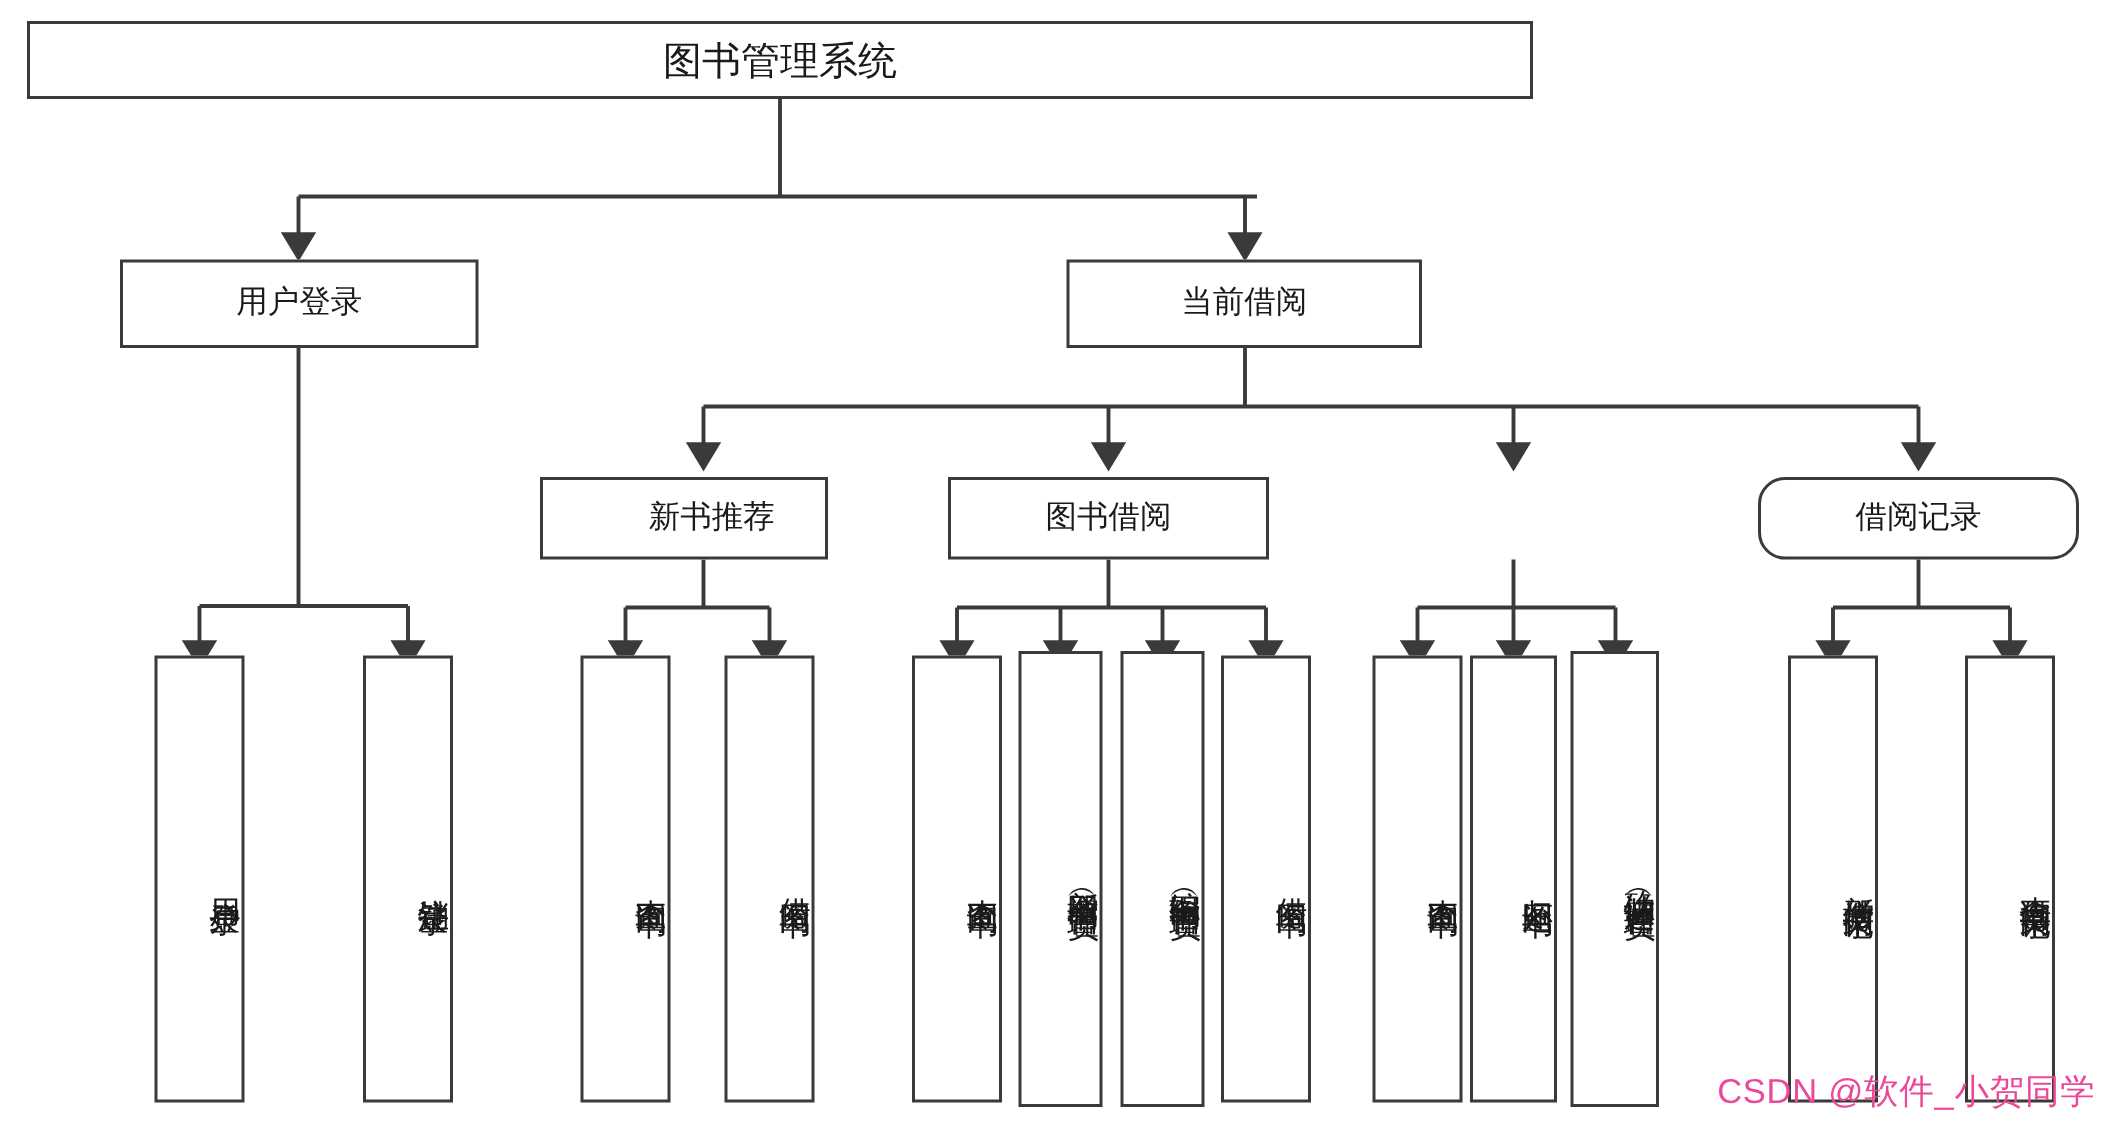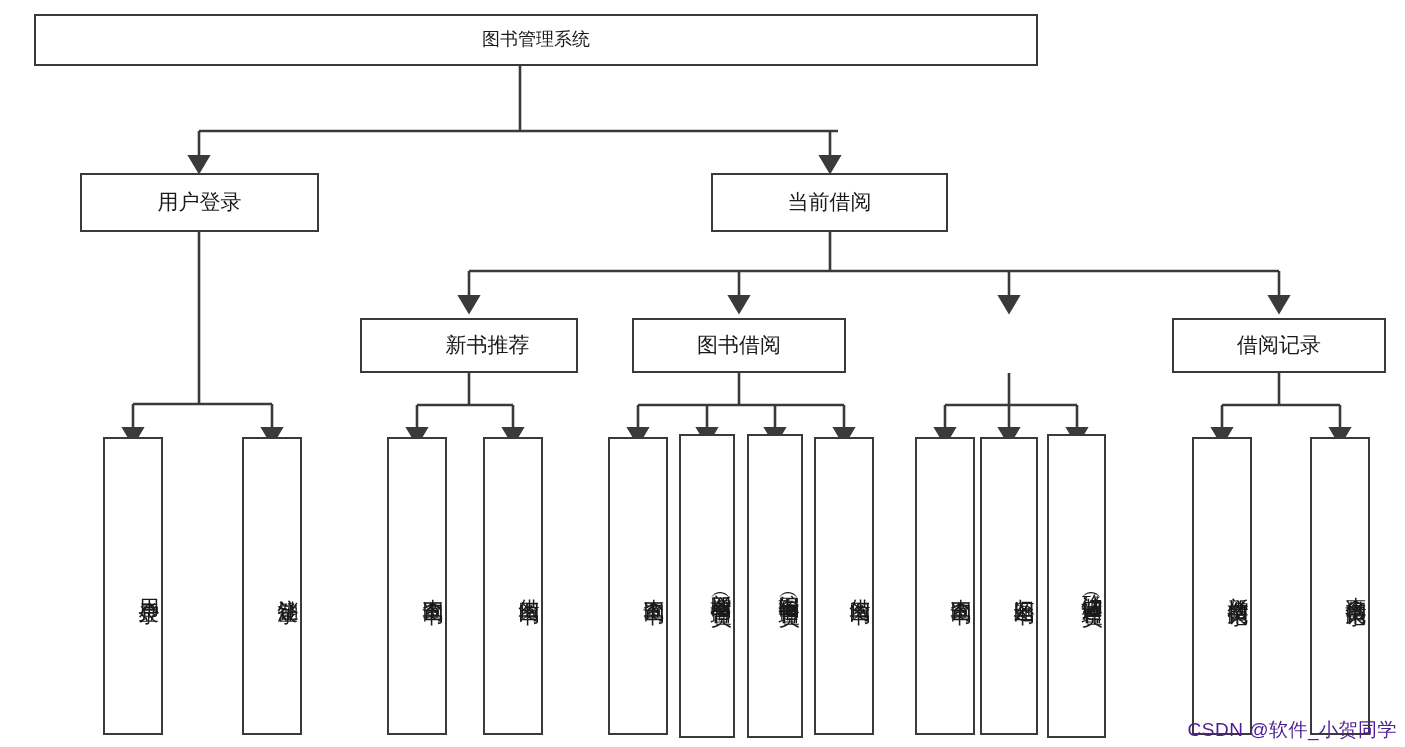--- a/index.html
+++ b/index.html
@@ -34,44 +34,43 @@
     align-items: center;
     justify-content: center;
     text-align: center;
     color: #1a1a1a;
     line-height: 1.18;
   }
   .node.h {
     font-size: 21px;
   }
   .node.root {
-    font-size: 18px;
-    margin-left: 16px;
+    font-size: 26px;
   }
   .node.v {
     font-size: 21px;
     writing-mode: vertical-rl;
     text-orientation: upright;
     letter-spacing: 2px;
     padding: 6px 0;
     align-items: flex-start;
     justify-content: center;
   }
   .node.v.tall {
     align-items: flex-start;
   }
   .node.v .vtext {
     display: block;
   }
   .watermark {
     position: absolute;
     right: 8px;
     bottom: 4px;
-    font-size: 19px;
-    color: #4c1d95;
+    font-size: 23px;
+    color: #ec4899;
     white-space: nowrap;
     letter-spacing: 0.5px;
   }
 </style>
 </head>
 <body>
 
 <div id="canvas">
 
   <svg id="wires" viewBox="0 0 1405 747" xmlns="http://www.w3.org/2000/svg">
@@ -128,27 +127,27 @@
     <span>图书管理系统</span>
   </div>
 
   <div class="node h" style="left:80px; top:173px; width:239px; height:59px;">
     <span>用户登录</span>
   </div>
   <div class="node h" style="left:711px; top:173px; width:237px; height:59px;">
     <span>当前借阅</span>
   </div>
 
-  <div class="node h" style="left:360px; top:318px; width:218px; height:55px;padding-left:37px;">
+  <div class="node h" style="left:360px; top:318px; width:192px; height:55px;padding-left:37px;">
     <span>新书推荐</span>
   </div>
   <div class="node h" style="left:632px; top:318px; width:214px; height:55px;align-items:center;">
     <span>图书借阅</span>
   </div>
-  <div class="node h" style="left:1172px; top:318px; width:214px; height:55px;">
+  <div class="node h" style="left:1172px; top:318px; width:214px; height:55px;border-radius:18px;">
     <span>借阅记录</span>
   </div>
 
   <div class="node v" style="left:103px; top:437px; width:60px; height:298px;">
     <span class="vtext">用户登录</span>
   </div>
   <div class="node v" style="left:242px; top:437px; width:60px; height:298px;">
     <span class="vtext">注销登录</span>
   </div>
 

